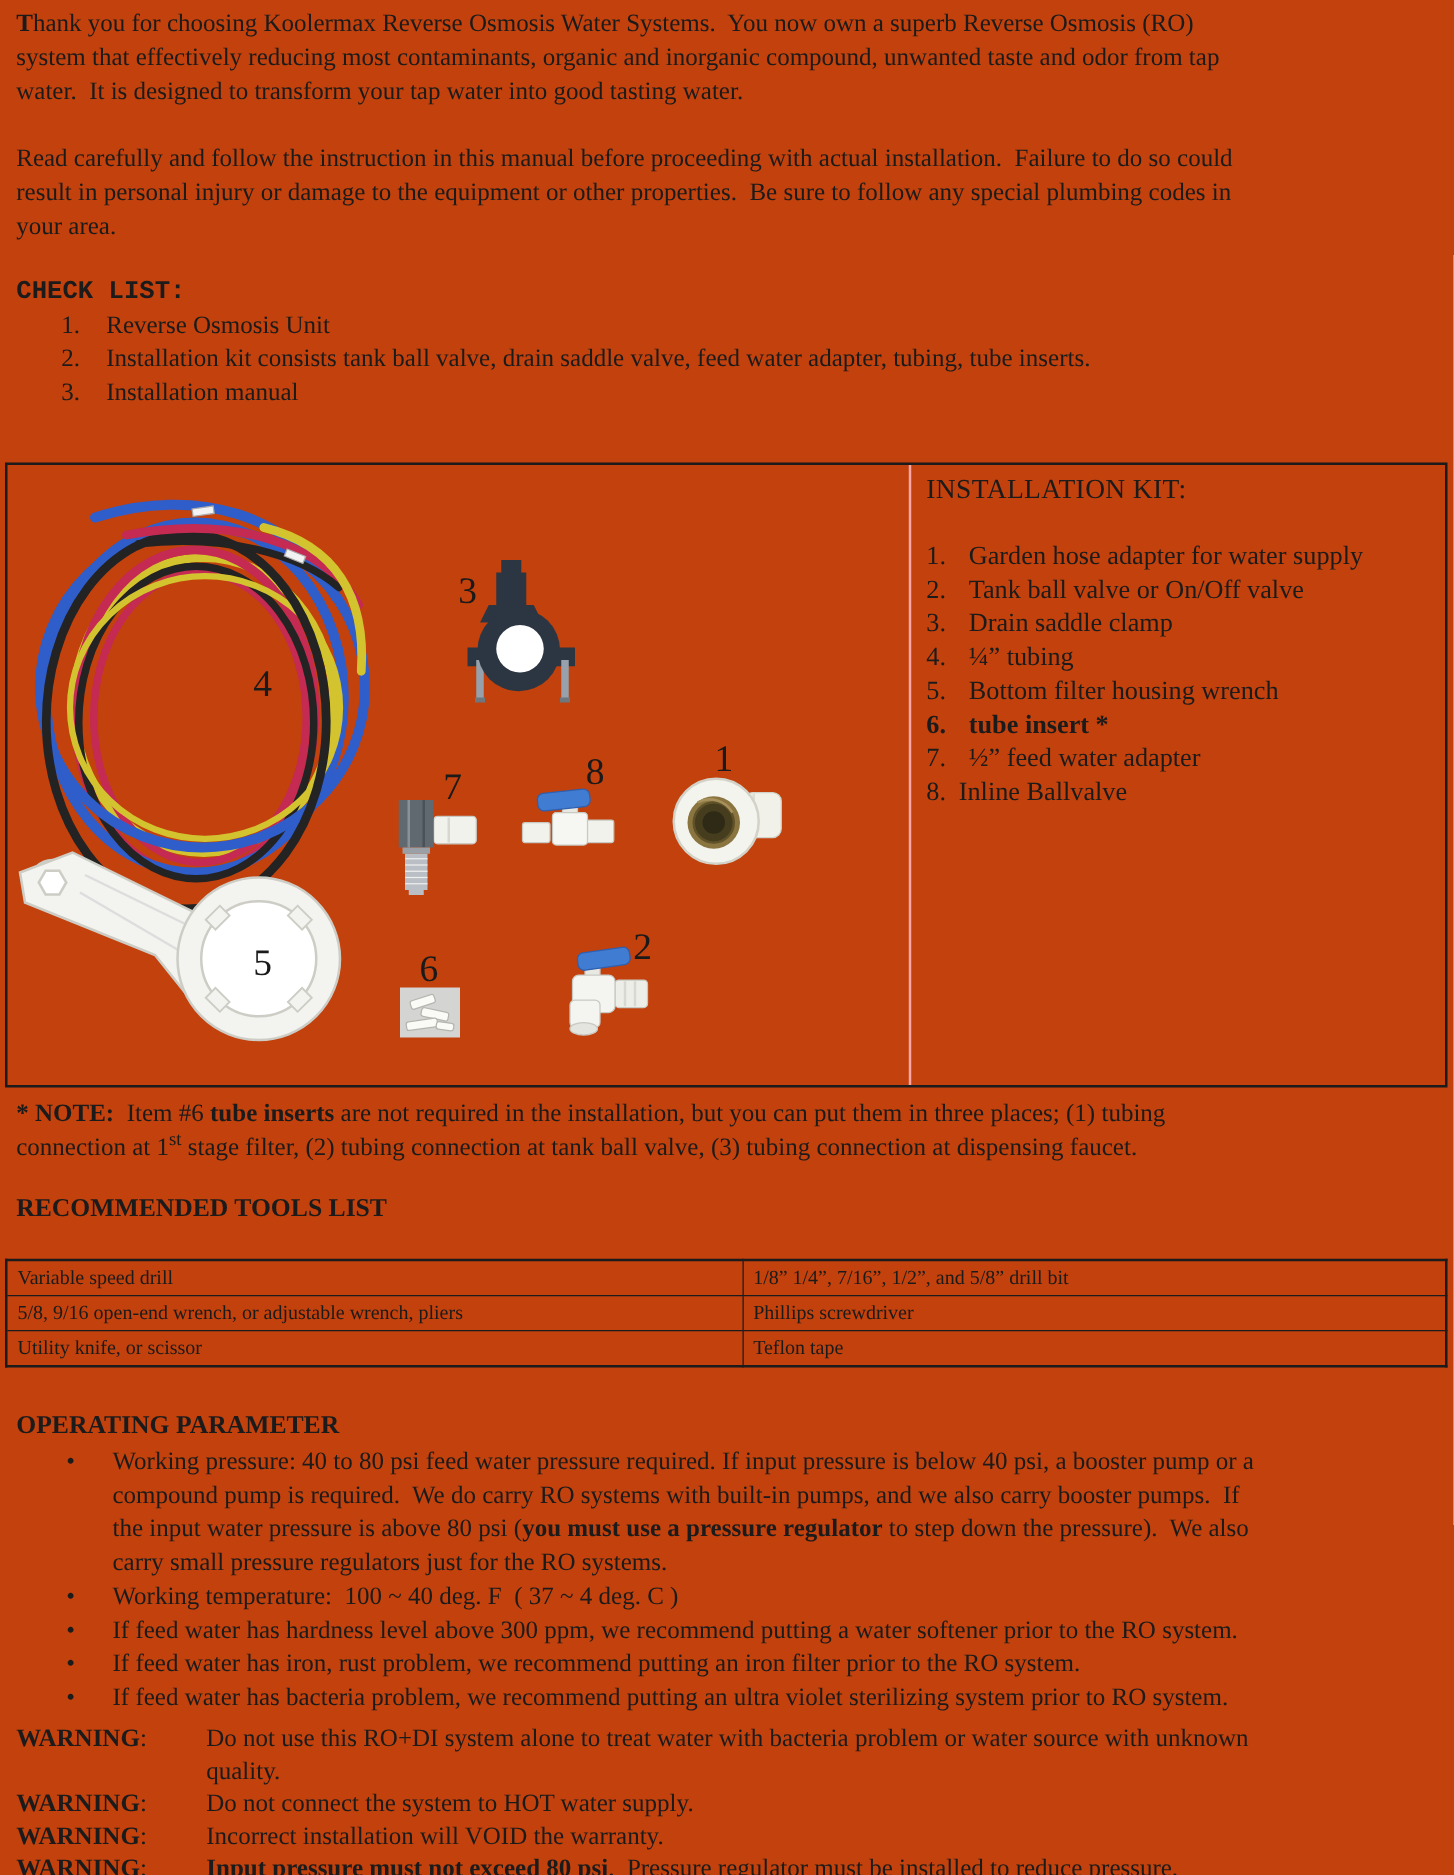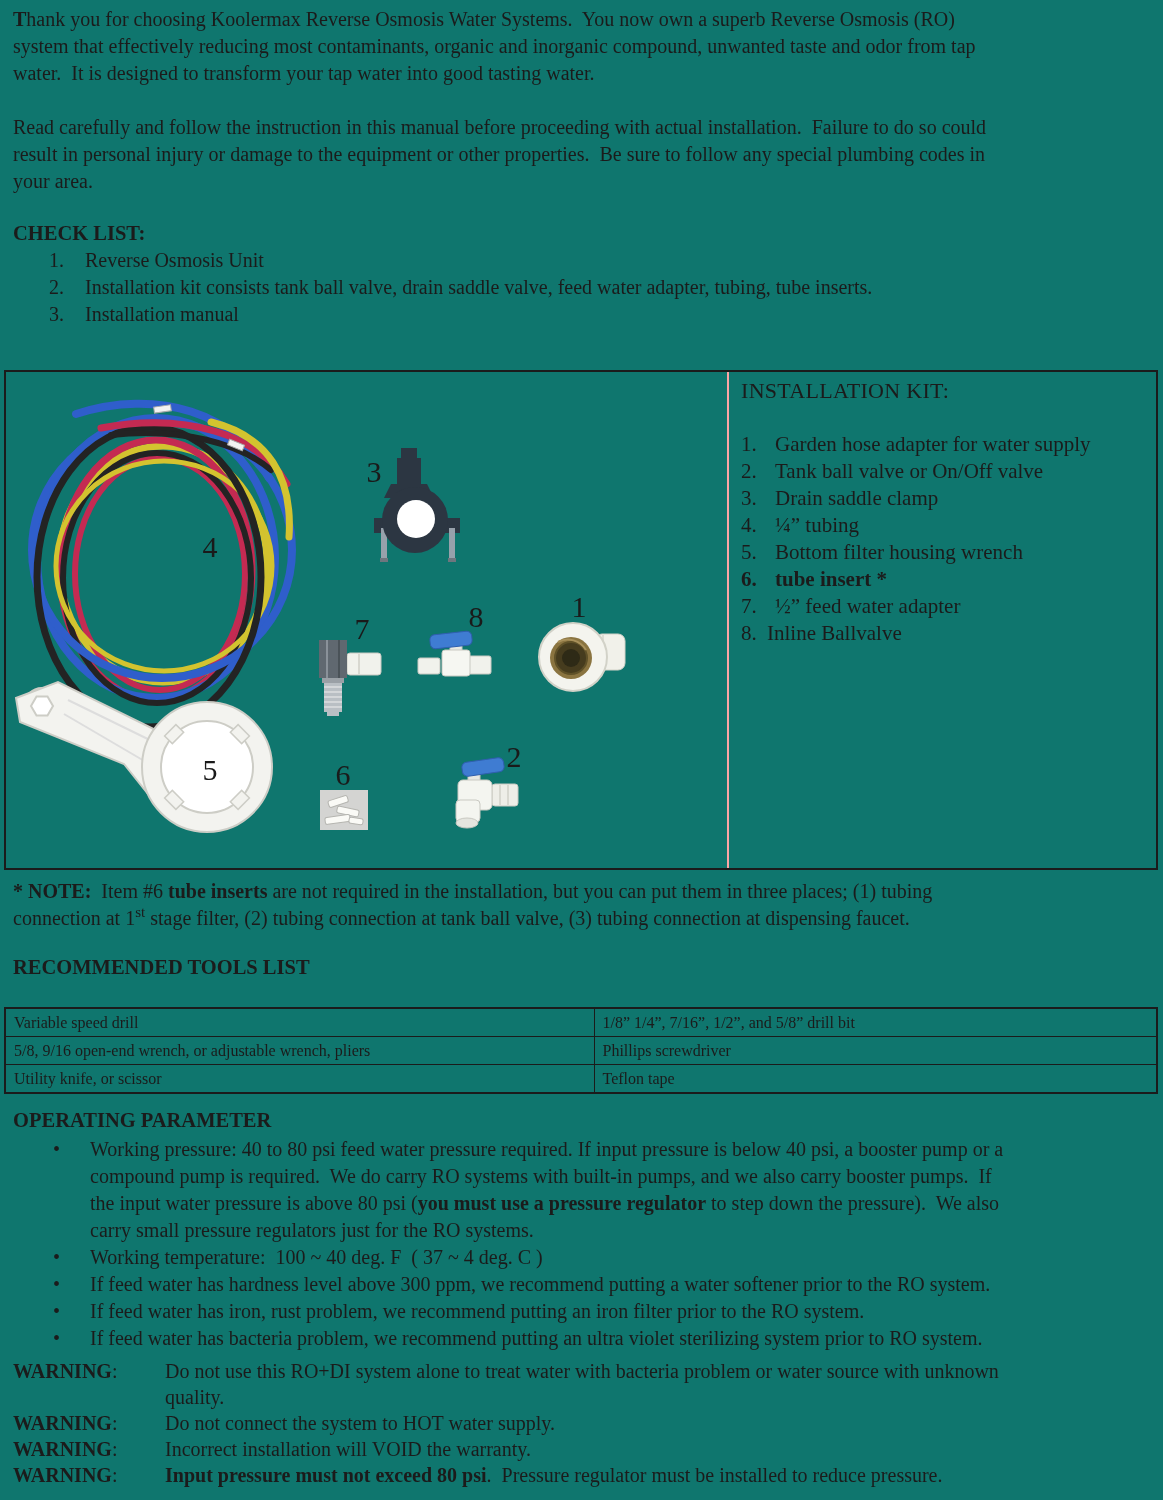--- a/index.html
+++ b/index.html
@@ -1,29 +1,29 @@
 <!DOCTYPE html>
 <html><head>
 <meta charset="utf-8">
 <style>
   * { margin:0; padding:0; box-sizing:border-box; }
   html,body { background:#ffffff; }
   .page {
     position:relative; width:1163px; height:1500px; margin:0 auto;
-    background:#0f766e; color:#1b1b1b; overflow:hidden;
+    background:#c2410c; color:#1b1b1b; overflow:hidden;
     font-family:"Liberation Serif", serif; font-size:20px; line-height:27px;
   }
   .txt { white-space:pre-wrap; }
   .line { display:block; white-space:pre-wrap; }
   .b { font-weight:bold; }
   .para { margin:0 12px 0 13px; }
   #para1 { padding-top:6px; }
   #para2 { margin-top:27px; }
   h3.hd { font-size:20.5px; font-weight:bold; margin-left:13px; line-height:27px; }
-  #check-heading { margin-top:25px; }
+  #check-heading { margin-top:25px;font-family:Liberation Mono, monospace; }
   .numlist { margin-left:49px; }
   .numitem { display:flex; line-height:27px; }
   .numitem .num { width:36px; flex:none; }
   
   .figure-box {
     display:flex; margin:42px 5px 0 4px; width:1154px; height:500px;
     border:2px solid #1b1b1b;
   }
   .photo-cell { width:721px; flex:none; position:relative; }
   .kit-cell {
@@ -44,21 +44,21 @@
     border-collapse:collapse; table-layout:fixed;
     margin:26px 5px 0 4px; width:1154px;
     font-size:16px;
   }
   table.tools td {
     border:1px solid #1b1b1b; height:27px; padding:0 4px 0 8px;
     white-space:pre-wrap; overflow:hidden;
   }
   table.tools { border:2px solid #1b1b1b; }
   td.c1 { width:589px; }
-  #operating-heading { margin-top:13px; }
+  #operating-heading { margin-top:33px; }
   
   .bullets { margin-top:2px; }
   .bullet { position:relative; padding-left:90px; padding-right:8px; }
   .bullet .dot {
     position:absolute; left:53px; top:0; font-size:20px;
   }
   
   .warnings { margin-top:6px; line-height:26px; }
   .warn { display:flex; margin-left:13px; }
   .warn .wlabel { width:152px; flex:none; }

